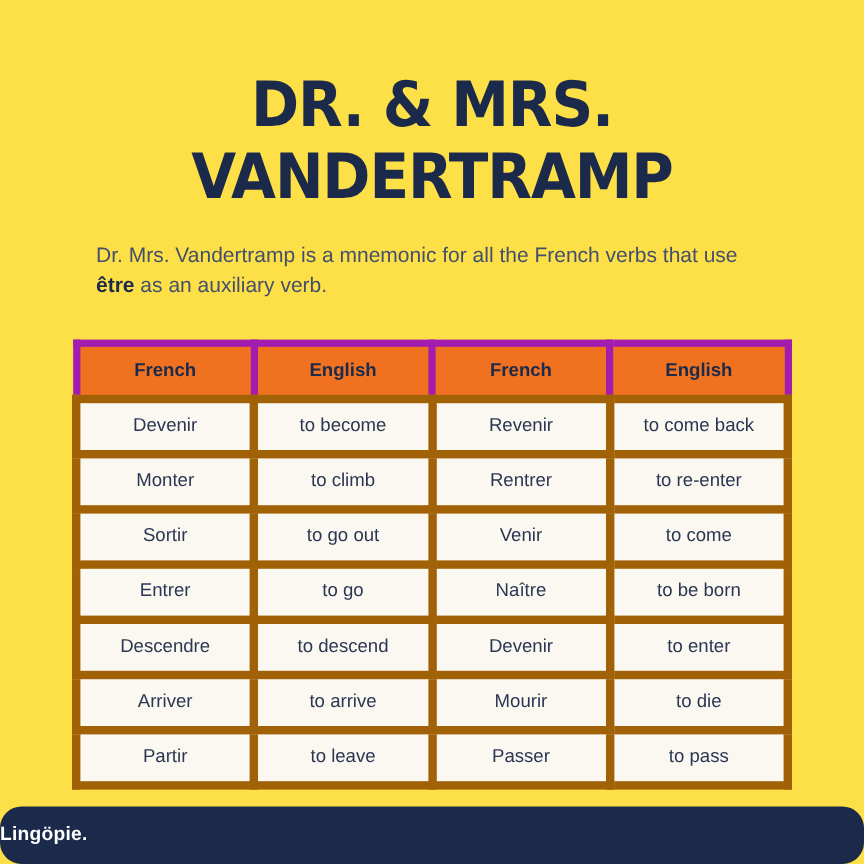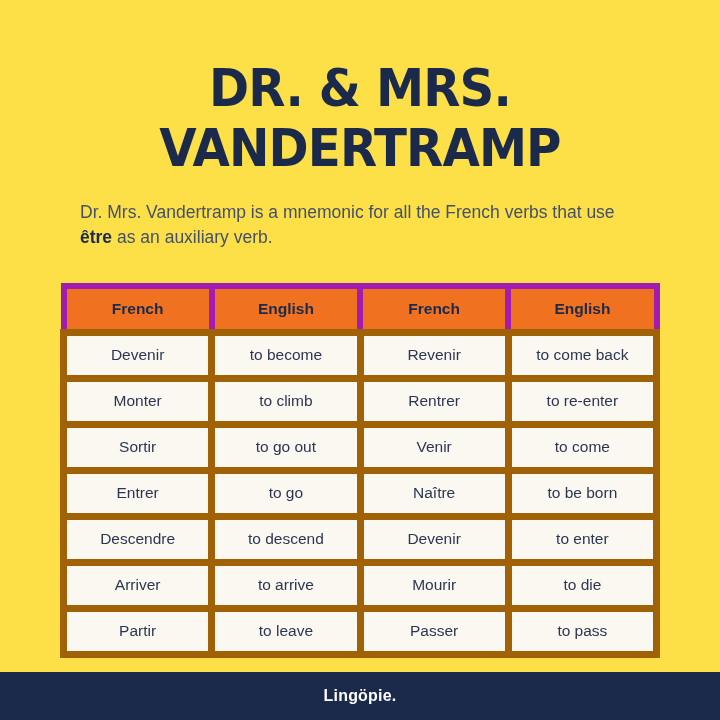--- a/index.html
+++ b/index.html
@@ -72,21 +72,21 @@
   }
   .footer {
     position: absolute;
     left: 0;
     bottom: 0;
     width: 720px;
     height: 48px;
     background: #1b2a4a;
     display: flex;
     align-items: center;
-    justify-content: center;
+    border-radius: 18px;
   }
   .footer-logo {
     color: #ffffff;
     font-size: 16px;
     font-weight: bold;
     letter-spacing: 0.2px;
   }
 </style>
 </head>
 <body>

